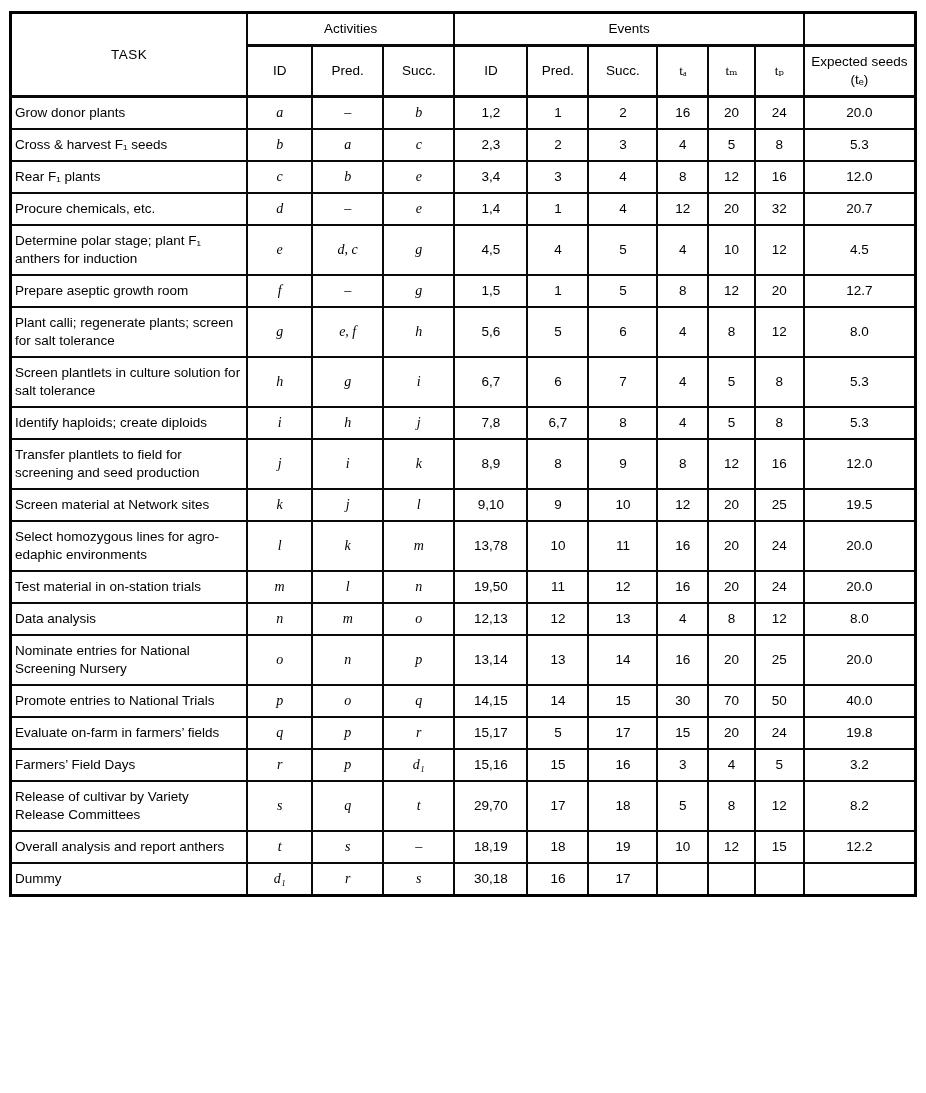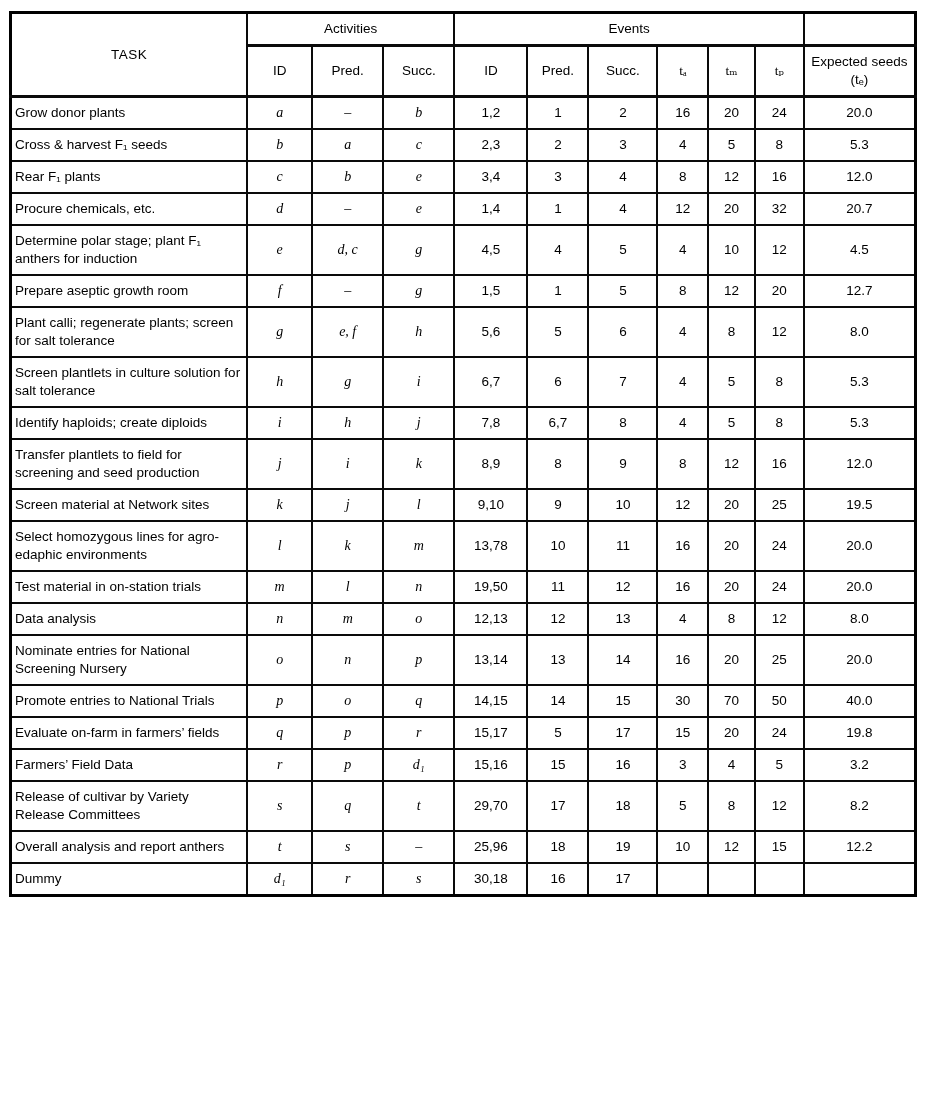--- a/index.html
+++ b/index.html
@@ -313,21 +313,21 @@
           <td class="col-act_succ">r</td>
           <td class="col-ev_id">15,17</td>
           <td class="col-ev_pred">5</td>
           <td class="col-ev_succ">17</td>
           <td class="col-ta">15</td>
           <td class="col-tm">20</td>
           <td class="col-tp">24</td>
           <td class="col-te">19.8</td>
         </tr>
         <tr>
-          <td class="col-task">Farmers’ Field Data</td>
+          <td class="col-task">Farmers’ Field Days</td>
           <td class="col-act_id">r</td>
           <td class="col-act_pred">p</td>
           <td class="col-act_succ">d₁</td>
           <td class="col-ev_id">15,16</td>
           <td class="col-ev_pred">15</td>
           <td class="col-ev_succ">16</td>
           <td class="col-ta">3</td>
           <td class="col-tm">4</td>
           <td class="col-tp">5</td>
           <td class="col-te">3.2</td>
@@ -343,21 +343,21 @@
           <td class="col-ta">5</td>
           <td class="col-tm">8</td>
           <td class="col-tp">12</td>
           <td class="col-te">8.2</td>
         </tr>
         <tr>
           <td class="col-task">Overall analysis and report anthers</td>
           <td class="col-act_id">t</td>
           <td class="col-act_pred">s</td>
           <td class="col-act_succ">–</td>
-          <td class="col-ev_id">25,96</td>
+          <td class="col-ev_id">18,19</td>
           <td class="col-ev_pred">18</td>
           <td class="col-ev_succ">19</td>
           <td class="col-ta">10</td>
           <td class="col-tm">12</td>
           <td class="col-tp">15</td>
           <td class="col-te">12.2</td>
         </tr>
         <tr>
           <td class="col-task">Dummy</td>
           <td class="col-act_id">d₁</td>

